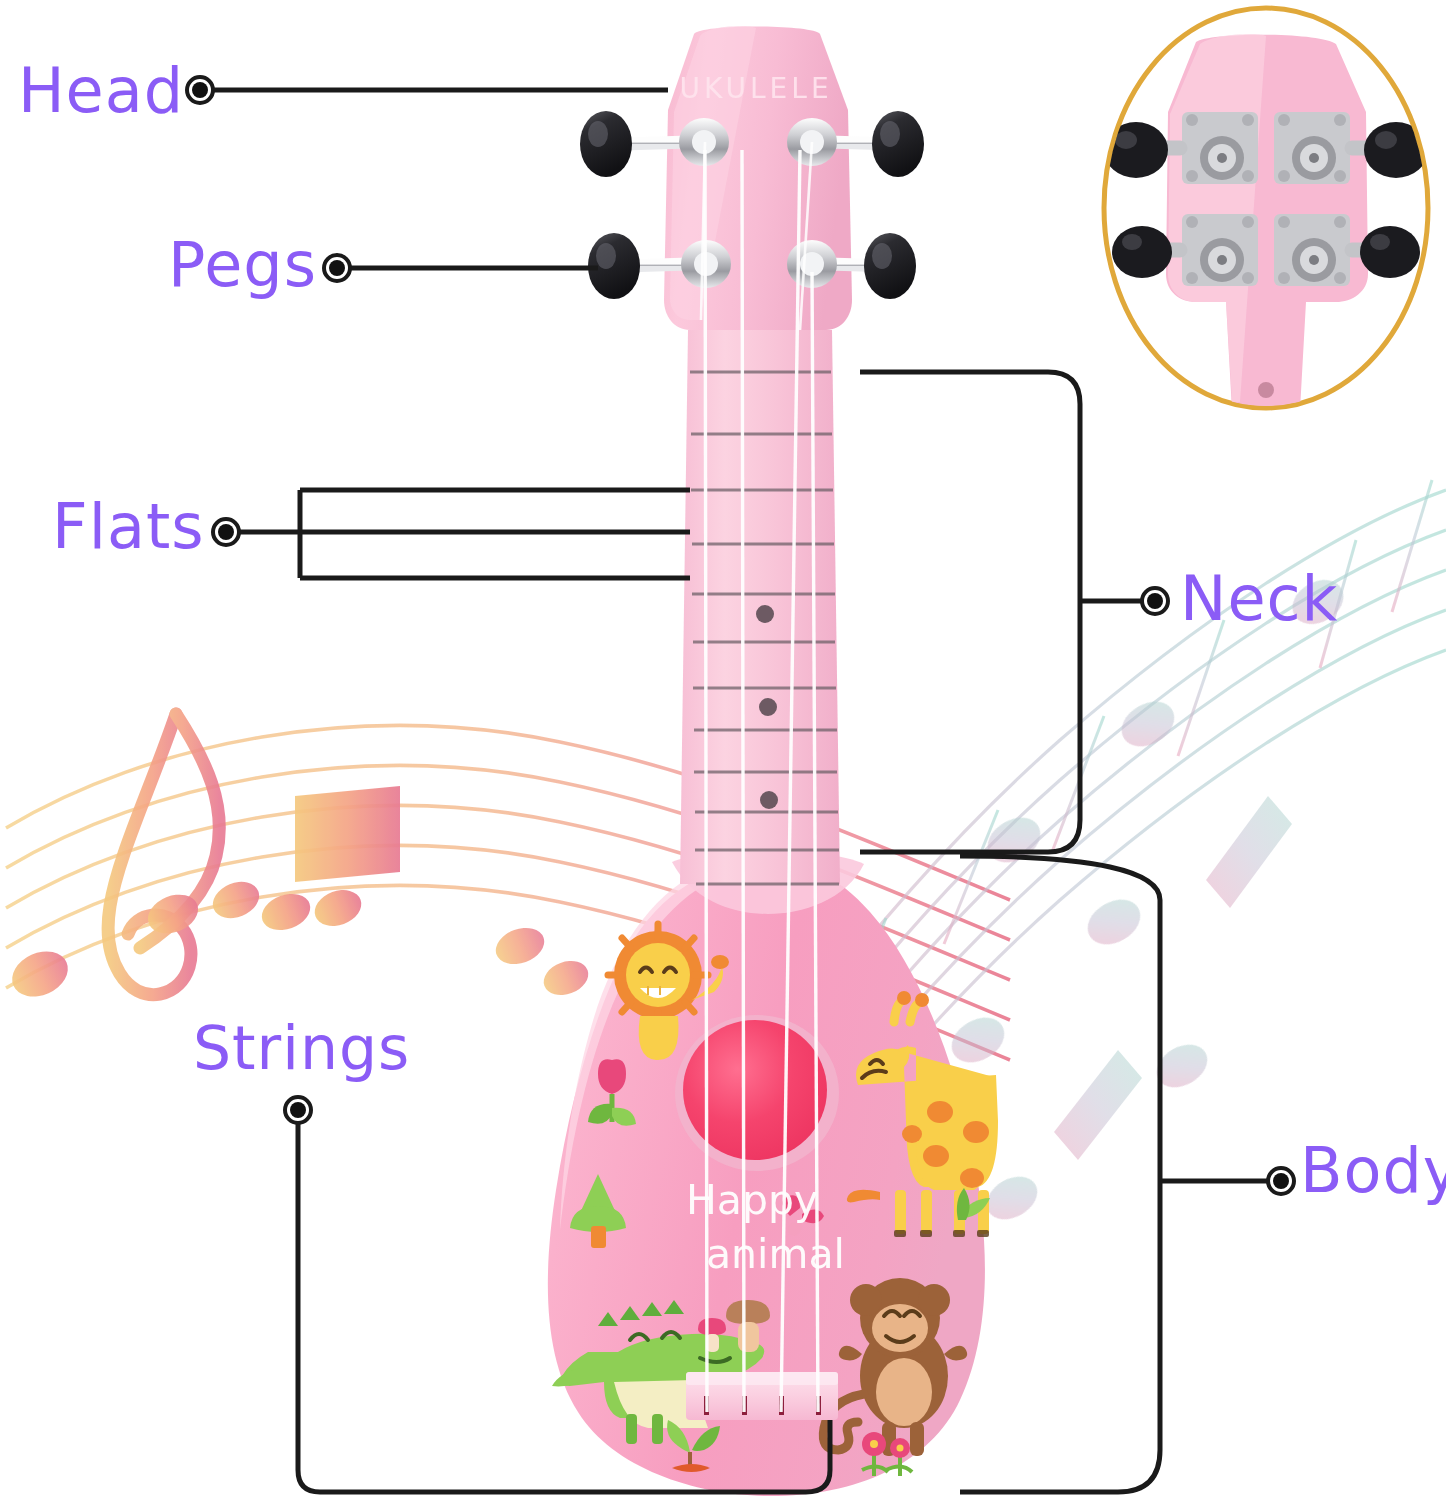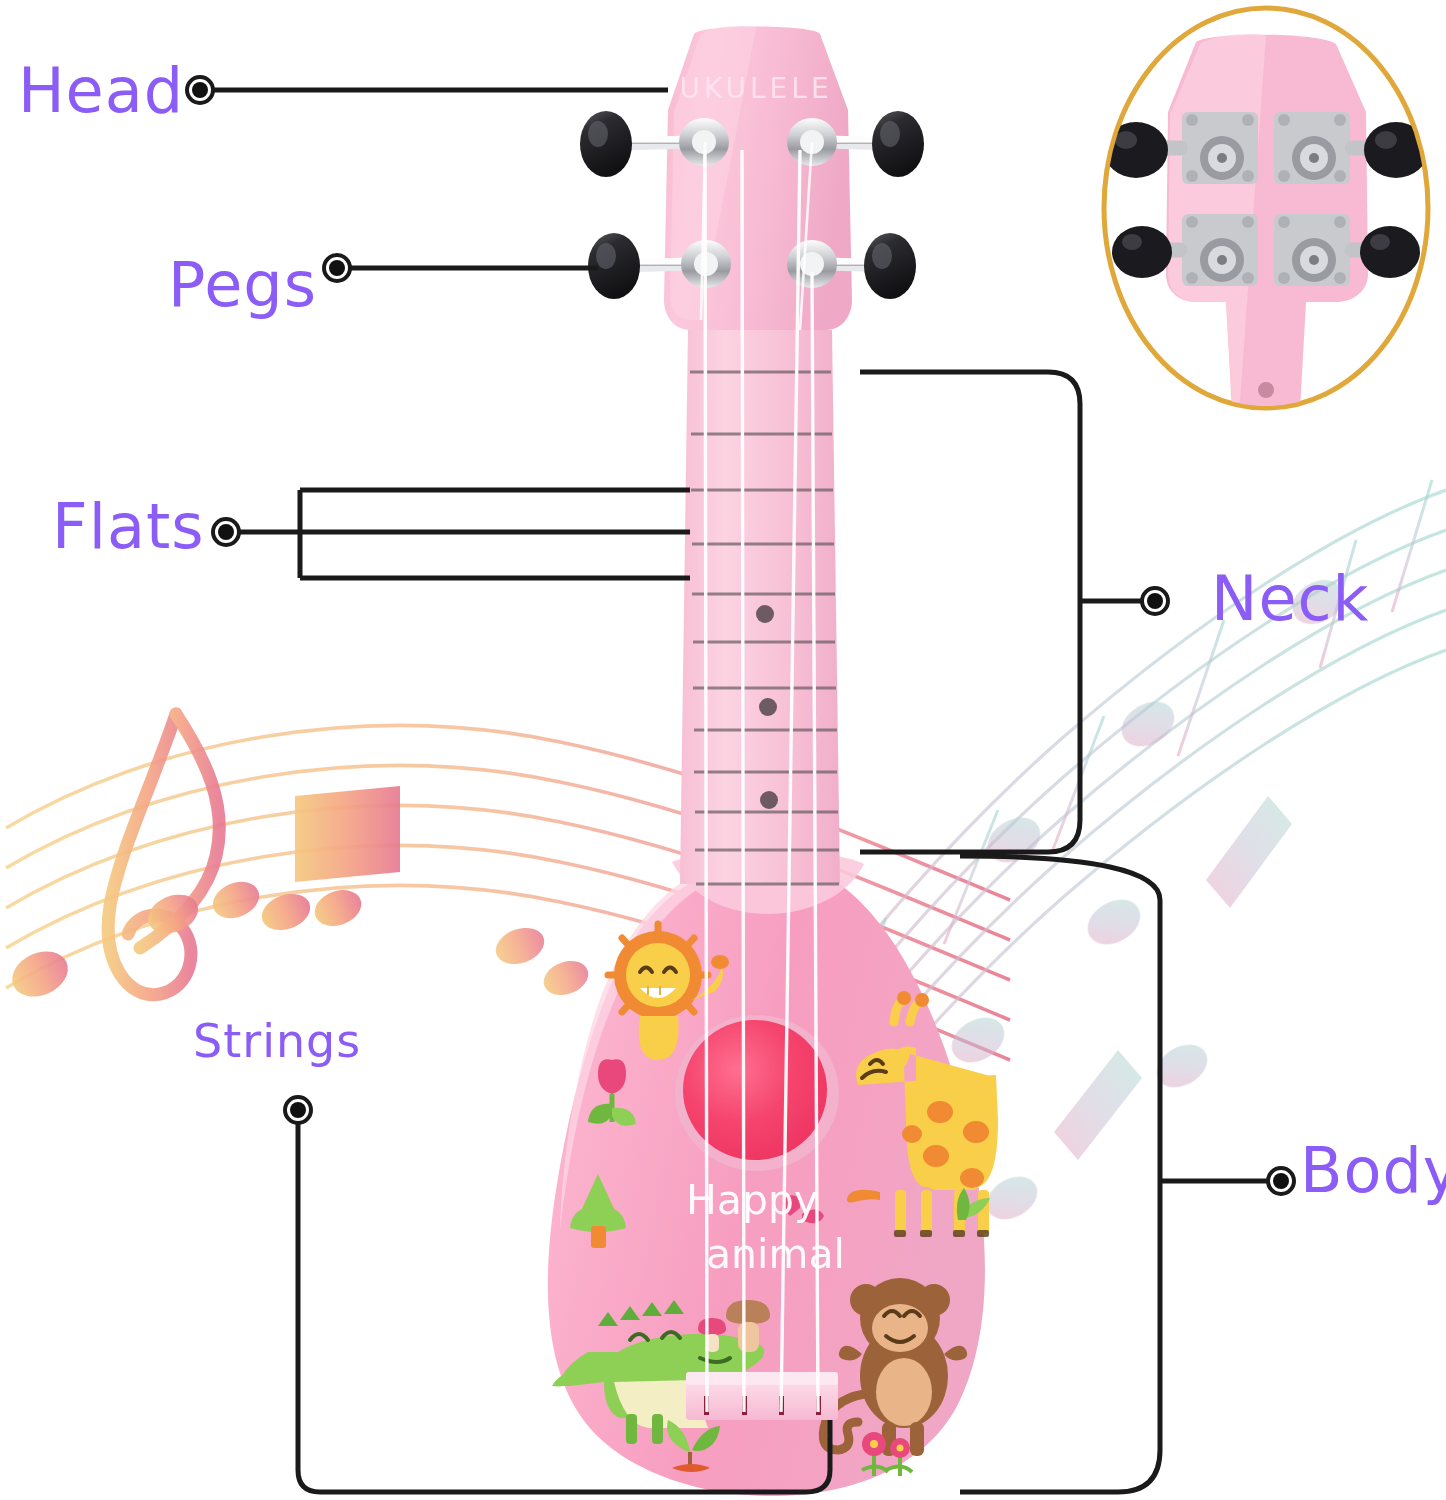--- a/index.html
+++ b/index.html
@@ -545,23 +545,23 @@
         </g>
       <g>
           <circle cx="1281" cy="1181" r="13" fill="#fff" stroke="#1a1a1a" stroke-width="4"></circle>
           <circle cx="1281" cy="1181" r="8" fill="#111"></circle>
         </g>
     </g>
   </svg>
 
   <div class="lbl" style="left:18px; top:60px; font-size:62px;">Head</div>
 
-  <div class="lbl" style="left:168px; top:234px; font-size:62px;margin-top:20px;">Pegs</div>
+  <div class="lbl" style="left:168px; top:234px; font-size:62px;">Pegs</div>
 
   <div class="lbl" style="left:52px; top:496px; font-size:62px;">Flats</div>
 
-  <div class="lbl" style="left:193px; top:1018px; font-size:46px;">Strings</div>
-
-  <div class="lbl" style="left:1211px; top:568px; font-size:62px;">Neck</div>
+  <div class="lbl" style="left:193px; top:1018px; font-size:60px;">Strings</div>
+
+  <div class="lbl" style="left:1180px; top:568px; font-size:62px;">Neck</div>
 
   <div class="lbl" style="left:1300px; top:1140px; font-size:62px;">Body</div>
 
 </div>
 
 </body></html>

